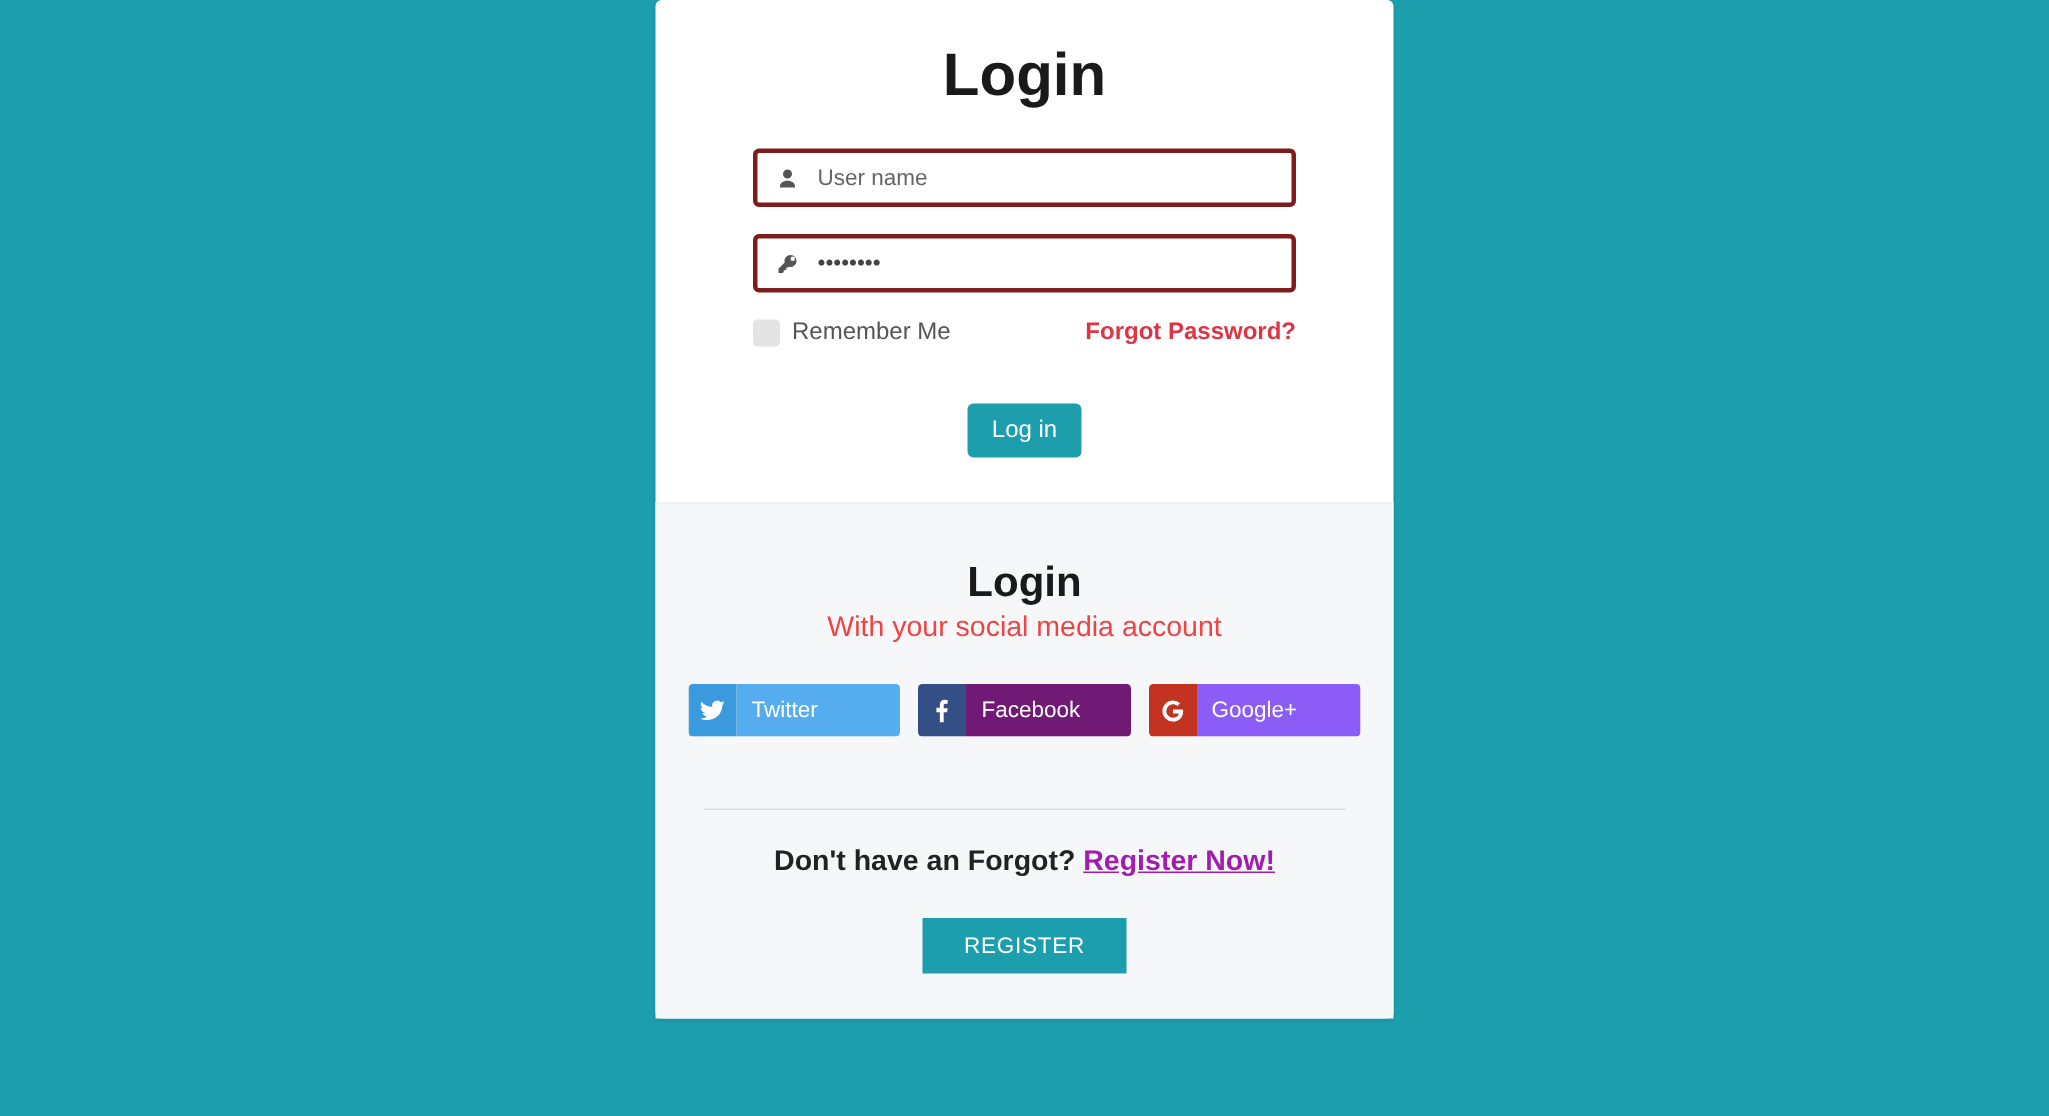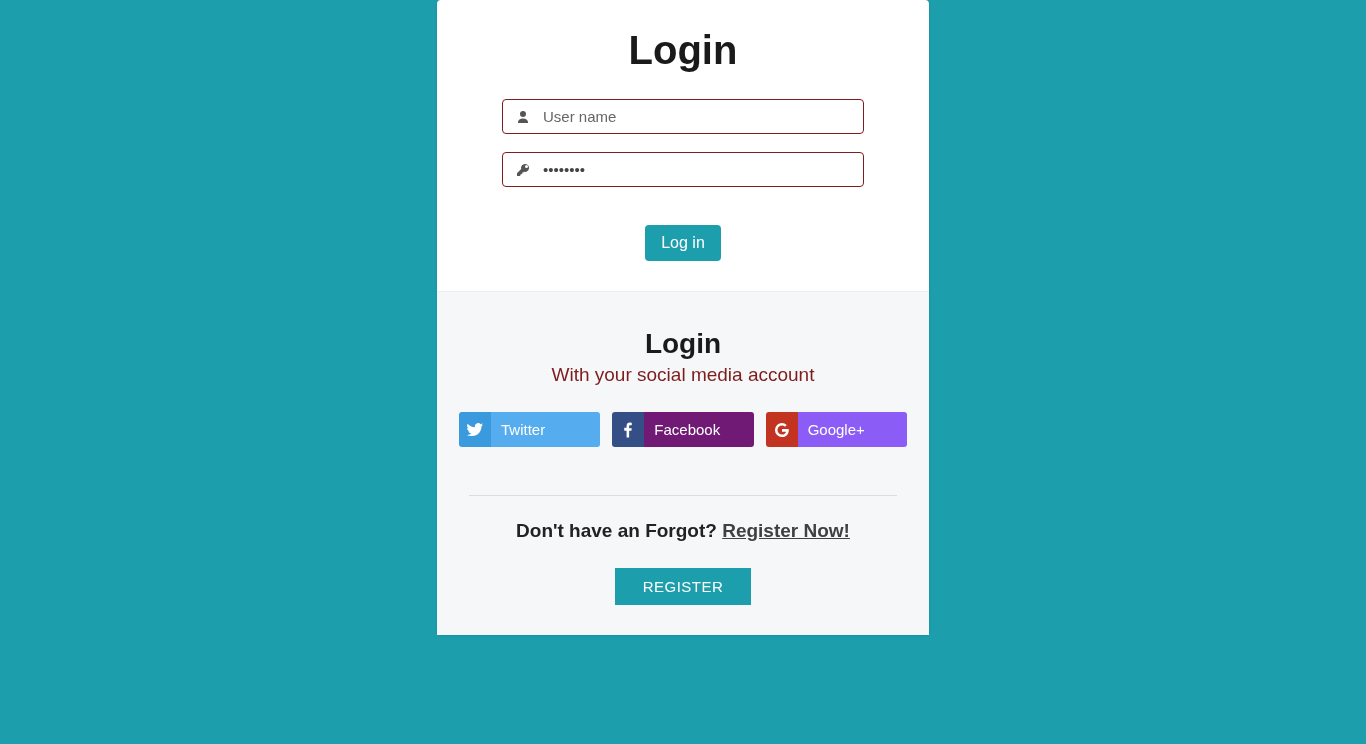--- a/index.html
+++ b/index.html
@@ -27,21 +27,21 @@
   text-align: center;
   font-size: 40px;
   font-weight: 700;
   color: #1a1a1a;
   margin: 8px 0 26px;
 }
 .form { padding: 0 30px; }
 .input-wrap {
   display: flex;
   align-items: center;
-  border: 1px solid #7f1d1d;
+  border: 3px solid #7f1d1d;
   border-radius: 4px;
   padding: 8px 12px;
   margin-bottom: 18px;
 }
 .input-wrap .icon {
   width: 16px;
   height: 16px;
   margin-right: 12px;
   color: #555;
 }
@@ -99,21 +99,21 @@
 h2.social-title {
   text-align: center;
   font-size: 28px;
   font-weight: 700;
   color: #1a1a1a;
   margin-bottom: 4px;
 }
 p.social-sub {
   text-align: center;
   font-size: 19px;
-  color: #7f1d1d;
+  color: #ef4444;
   margin-bottom: 26px;
 }
 .socials {
   display: flex;
   gap: 12px;
   justify-content: center;
   margin-bottom: 48px;
 }
 .sbtn {
   display: flex;
@@ -149,21 +149,21 @@
   margin: 0 10px 24px;
 }
 .reg-text {
   text-align: center;
   font-size: 19px;
   font-weight: 600;
   color: #222;
   margin-bottom: 26px;
 }
 .reg-text .reg-link {
-  color: #404040;
+  color: #a21caf;
   font-weight: 600;
 }
 .btn-register {
   display: block;
   margin: 0 auto;
   background: #1c9ead;
   color: #fff;
   border: none;
   padding: 10px 28px;
   font-size: 15px;
@@ -192,20 +192,27 @@
 
       <div class="input-wrap">
         <span class="icon">
           <svg viewBox="0 0 16 16" width="16" height="16" fill="#555">
               <path d="M10 2a4 4 0 00-3.86 5.05L2 11.2V14h2.8l.7-.7v-1.1h1.1l.7-.7v-1.1h1.1l.55-.55A4 4 0 1010 2zm1.5 4a1.5 1.5 0 110-3 1.5 1.5 0 010 3z"></path>
             </svg>
         </span>
         <input type="password" value="password" placeholder="Password" style="">
       </div>
 
+      <div class="row">
+        <label class="remember">
+          <span class="cb"></span>
+          <span>Remember Me</span>
+        </label>
+        <a href="#" class="forgot">Forgot Password?</a>
+      </div>
 
       <button class="btn-login">Log in</button>
     </div>
   </div>
 
   <div class="bottom">
     <h2 class="social-title">Login</h2>
     <p class="social-sub">With your social media account</p>
 
     <div class="socials">

